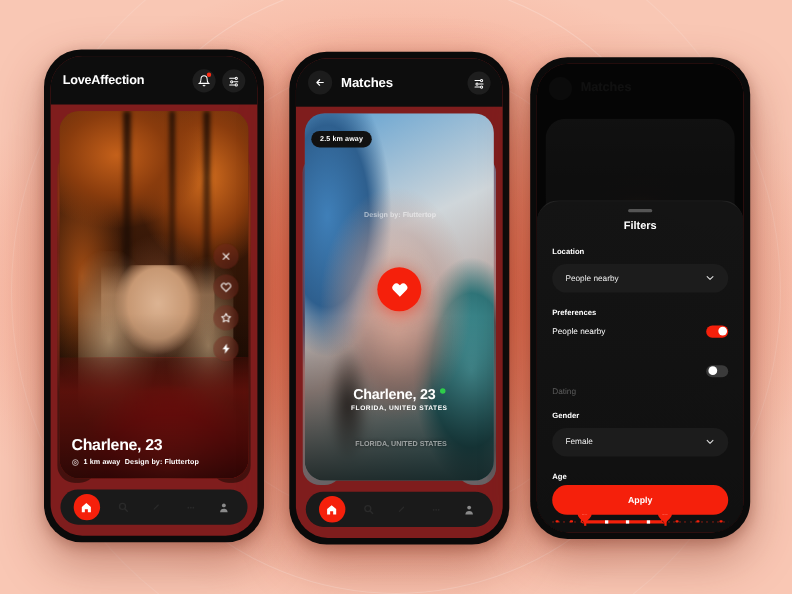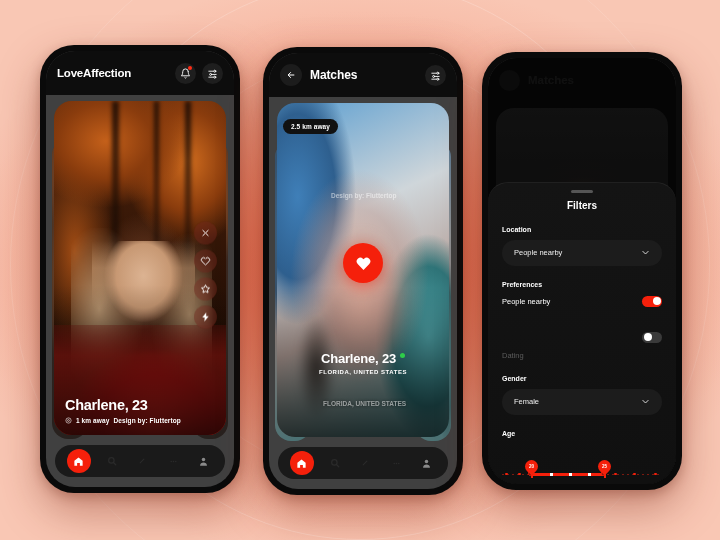--- a/index.html
+++ b/index.html
@@ -36,21 +36,21 @@
   .phone {
     position:absolute;
     border-radius:34px;
     background:#0a0a0a;
     box-shadow:0 18px 44px rgba(120,35,18,0.40), 0 4px 12px rgba(90,25,10,0.28);
     padding:6px;
   }
   .screen {
     width:100%; height:100%;
     border-radius:29px;
-    background:#404040;
+    background:#7f1d1d;
     overflow:hidden;
     position:relative;
   }
   #phone-home    { left:40px;  top:45px;  width:200px; height:448px; }
   #phone-matches { left:263px; top:47px;  width:200px; height:448px; }
   #phone-filters { left:482px; top:52px;  width:200px; height:438px; }
 
   
   .app-header {
     position:relative; z-index:6;
@@ -631,16 +631,17 @@
         </div>
 
         <div class="handle-stem" style="left:63.5%"></div>
         <div class="handle-ring" style="left:62%"></div>
         <div class="slider-handle" style="left:60%">
           <span>25</span>
         </div>
       </div>
 
       <div class="sheet-actions">
+        <div class="btn btn-apply">Apply</div>
       </div>
     </div>
   </div>
 </div>
 
 </body></html>

